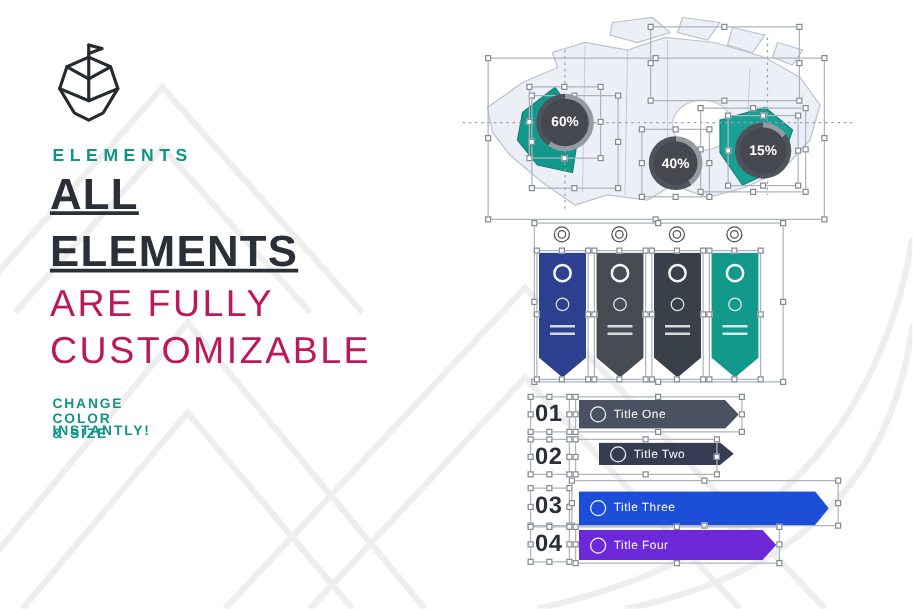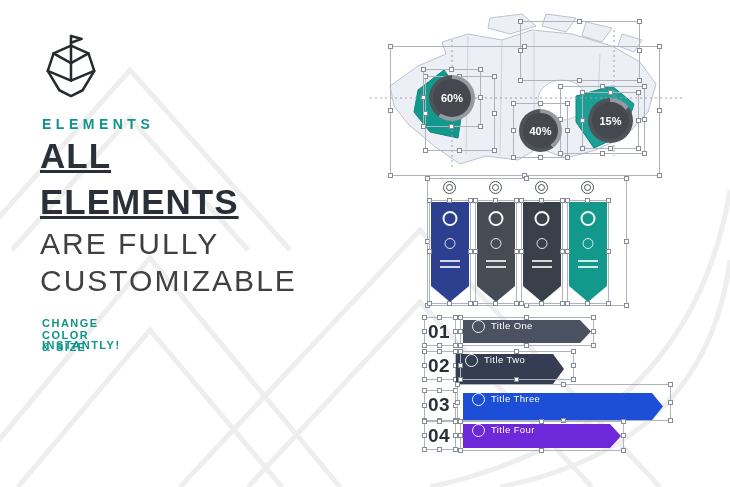--- a/index.html
+++ b/index.html
@@ -7,21 +7,21 @@
         font-family:"Liberation Sans",sans-serif;}
   .watermark{position:absolute;left:0;top:0;z-index:0;}
   .layer{position:absolute;z-index:1;}
 
   
   .logo{position:absolute;left:40px;top:34px;width:62px;height:66px;}
   .feature{position:absolute;left:42px;top:116px;font-size:14px;font-weight:800;
            letter-spacing:4.5px;color:#0f9488;}
   .hl{position:absolute;left:40px;color:#2b3038;white-space:nowrap;}
   .hl.bold{font-size:35px;font-weight:800;letter-spacing:1px;text-decoration:underline;}
-  .hl.light{font-size:30px;font-weight:400;letter-spacing:2px;color:#404040;}
+  .hl.light{font-size:30px;font-weight:400;letter-spacing:2px;color:#be185d;}
   .sub{position:absolute;left:42px;font-size:11px;font-weight:800;letter-spacing:1.5px;
        color:#0f9488;}
 
   
   .sel{position:absolute;border:1px solid #aeb4be;box-sizing:border-box;}
   .h{position:absolute;width:5px;height:5px;background:#fff;border:1px solid #868c95;
      box-sizing:border-box;}
   .tl{left:-3px;top:-3px}.tm{left:calc(50% - 3px);top:-3px}.tr{right:-3px;top:-3px}
   .ml{left:-3px;top:calc(50% - 3px)}.mr{right:-3px;top:calc(50% - 3px)}
   .bl{left:-3px;bottom:-3px}.bm{left:calc(50% - 3px);bottom:-3px}.br{right:-3px;bottom:-3px}
@@ -48,21 +48,21 @@
           border:1.5px solid rgba(255,255,255,.85);border-radius:50%;box-sizing:border-box;}
   .pbar{position:absolute;left:50%;transform:translateX(-50%);width:20px;height:2px;
         background:rgba(255,255,255,.8);}
   .pb1{top:58px}.pb2{top:64px}
 
   
   .list-group{position:absolute;left:424px;top:316px;width:260px;height:150px;z-index:1;}
   .lrow{position:absolute;left:0;width:256px;height:30px;}
   .lnum{position:absolute;left:4px;top:1px;font-size:19px;font-weight:800;color:#2b3038;
         letter-spacing:.5px;}
-  .lbanner{position:absolute;top:0;display:flex;align-items:flex-start;color:#fff;
+  .lbanner{position:absolute;top:0;display:flex;align-items:center;color:#fff;
            clip-path:polygon(0 0,calc(100% - 11px) 0,100% 50%,calc(100% - 11px) 100%,0 100%);}
   .c-slate{background:#4a5160}.c-navy{background:#343d51}.c-blue{background:#1d4ed8}
   .c-teal{background:#6d28d9}
   .licon{width:13px;height:13px;border:1.5px solid rgba(255,255,255,.95);border-radius:50%;
          box-sizing:border-box;margin:0 6px 0 9px;flex:none;}
   .ltitle{font-size:9.5px;letter-spacing:.4px;white-space:nowrap;}
 </style>
 </head>
 <body>
 
@@ -333,21 +333,21 @@
           <div class="h tl"></div>
           <div class="h tm"></div>
           <div class="h tr"></div>
           <div class="h ml"></div>
           <div class="h mr"></div>
           <div class="h bl"></div>
           <div class="h bm"></div>
           <div class="h br"></div>
         </div>
       <div class="lnum">02</div>
-      <div class="lbanner c-navy" style="left:32px;width:108px;height:30px">
+      <div class="lbanner c-navy" style="left:55px;width:108px;height:18px">
         <span class="licon"></span>
         <span class="ltitle">Title Two</span>
       </div>
       <div class="sel" style="left:36px;top:-3px;width:114px;height:29px">
           <div class="h tl"></div>
           <div class="h tm"></div>
           <div class="h tr"></div>
           <div class="h ml"></div>
           <div class="h mr"></div>
           <div class="h bl"></div>

